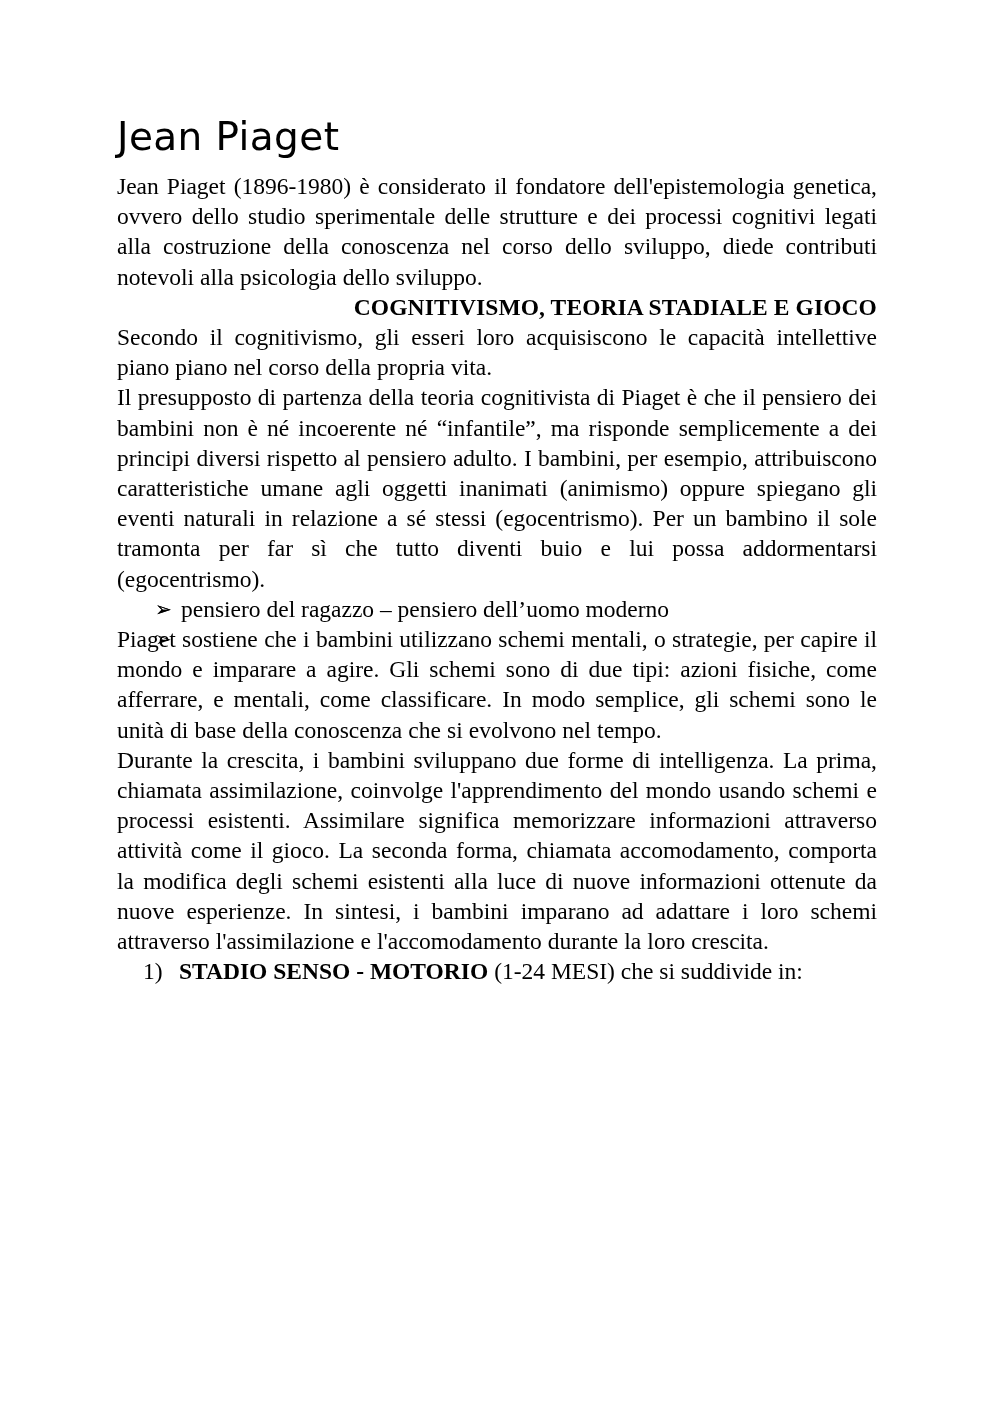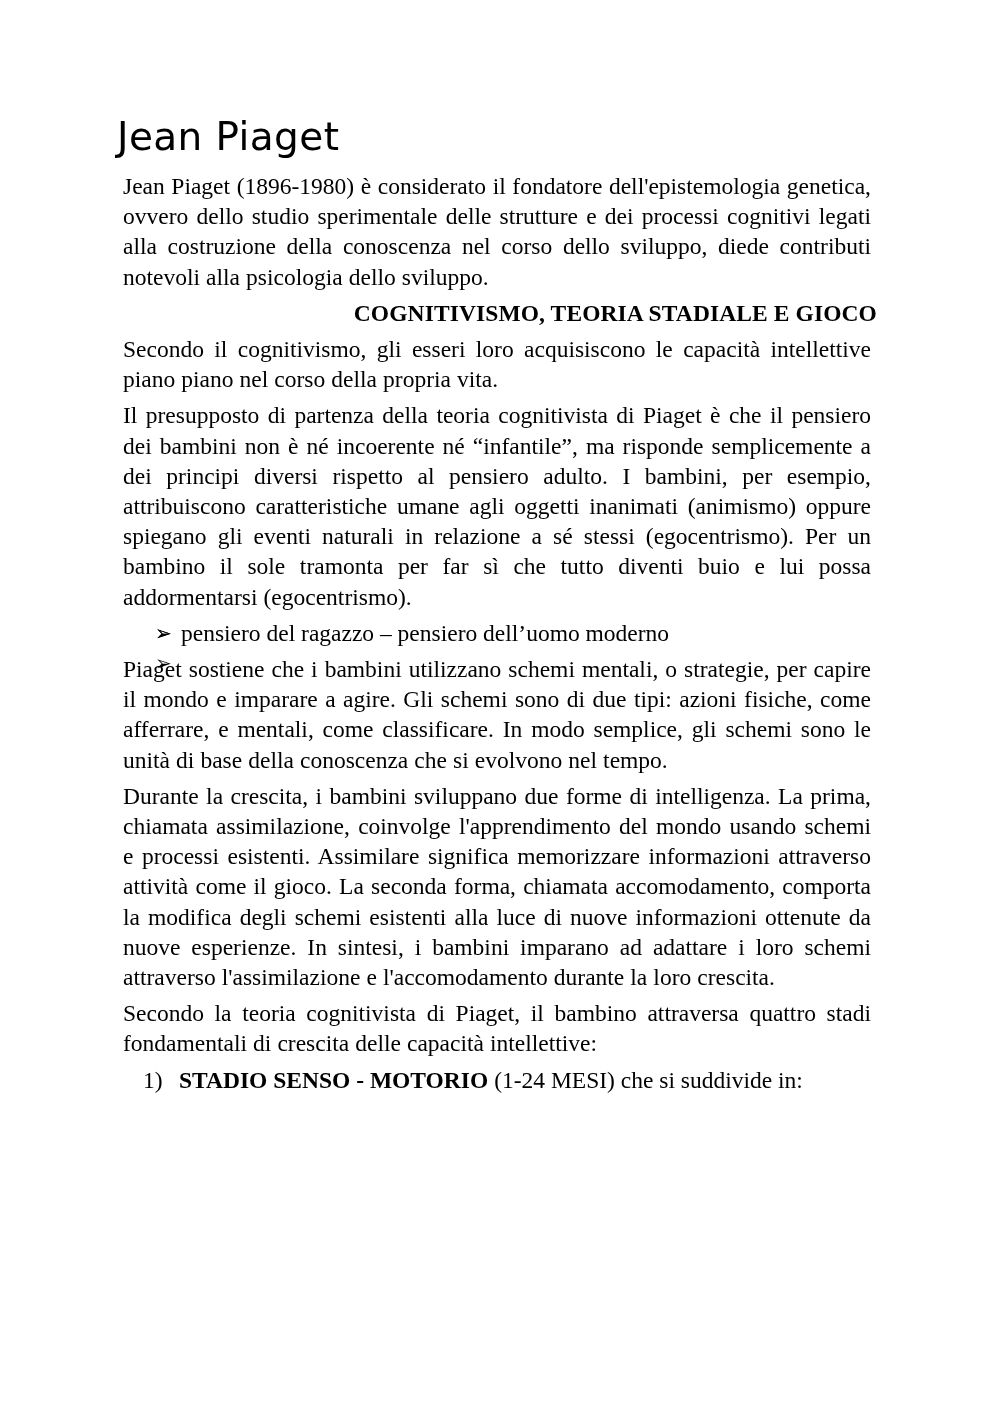--- a/index.html
+++ b/index.html
@@ -45,21 +45,21 @@
     color: #000000;
     white-space: nowrap;
   }
 
   
   p.body {
     font-size: 23.5px;
     line-height: 30.2px;
     text-align: justify;
     text-justify: inter-word;
-    margin: 6px;
+    margin: 0;
     padding: 0;
     hyphens: none;
     word-spacing: 0.2px;
   }
 
   
   h2.section-heading {
     font-size: 23.5px;
     line-height: 30.2px;
     font-weight: bold;
@@ -139,21 +139,20 @@
       </li>
       <li>
         <span class="bullet-glyph">➢</span>
       </li>
     </ul>
 
     <p class="body">Piaget sostiene che i bambini utilizzano schemi mentali, o strategie, per capire il mondo e imparare a agire. Gli schemi sono di due tipi: azioni fisiche, come afferrare, e mentali, come classificare. In modo semplice, gli schemi sono le unità di base della conoscenza che si evolvono nel tempo.</p>
 
     <p class="body">Durante la crescita, i bambini sviluppano due forme di intelligenza. La prima, chiamata assimilazione, coinvolge l'apprendimento del mondo usando schemi e processi esistenti. Assimilare significa memorizzare informazioni attraverso attività come il gioco. La seconda forma, chiamata accomodamento, comporta la modifica degli schemi esistenti alla luce di nuove informazioni ottenute da nuove esperienze. In sintesi, i bambini imparano ad adattare i loro schemi attraverso l'assimilazione e l'accomodamento durante la loro crescita.</p>
 
-    <p class="body">Secondo la teoria cognitivista di Piaget, il bambino attraversa quattro stadi fondamentali di crescita delle capacità intellettive:</p>
 
     <ol class="num-list">
       <li>
         <span class="num-marker">1)</span>
         <span class="b">STADIO SENSO - MOTORIO</span><span> (1-24 MESI) che si suddivide in:</span>
       </li>
     </ol>
 
   </div>
 </div>

